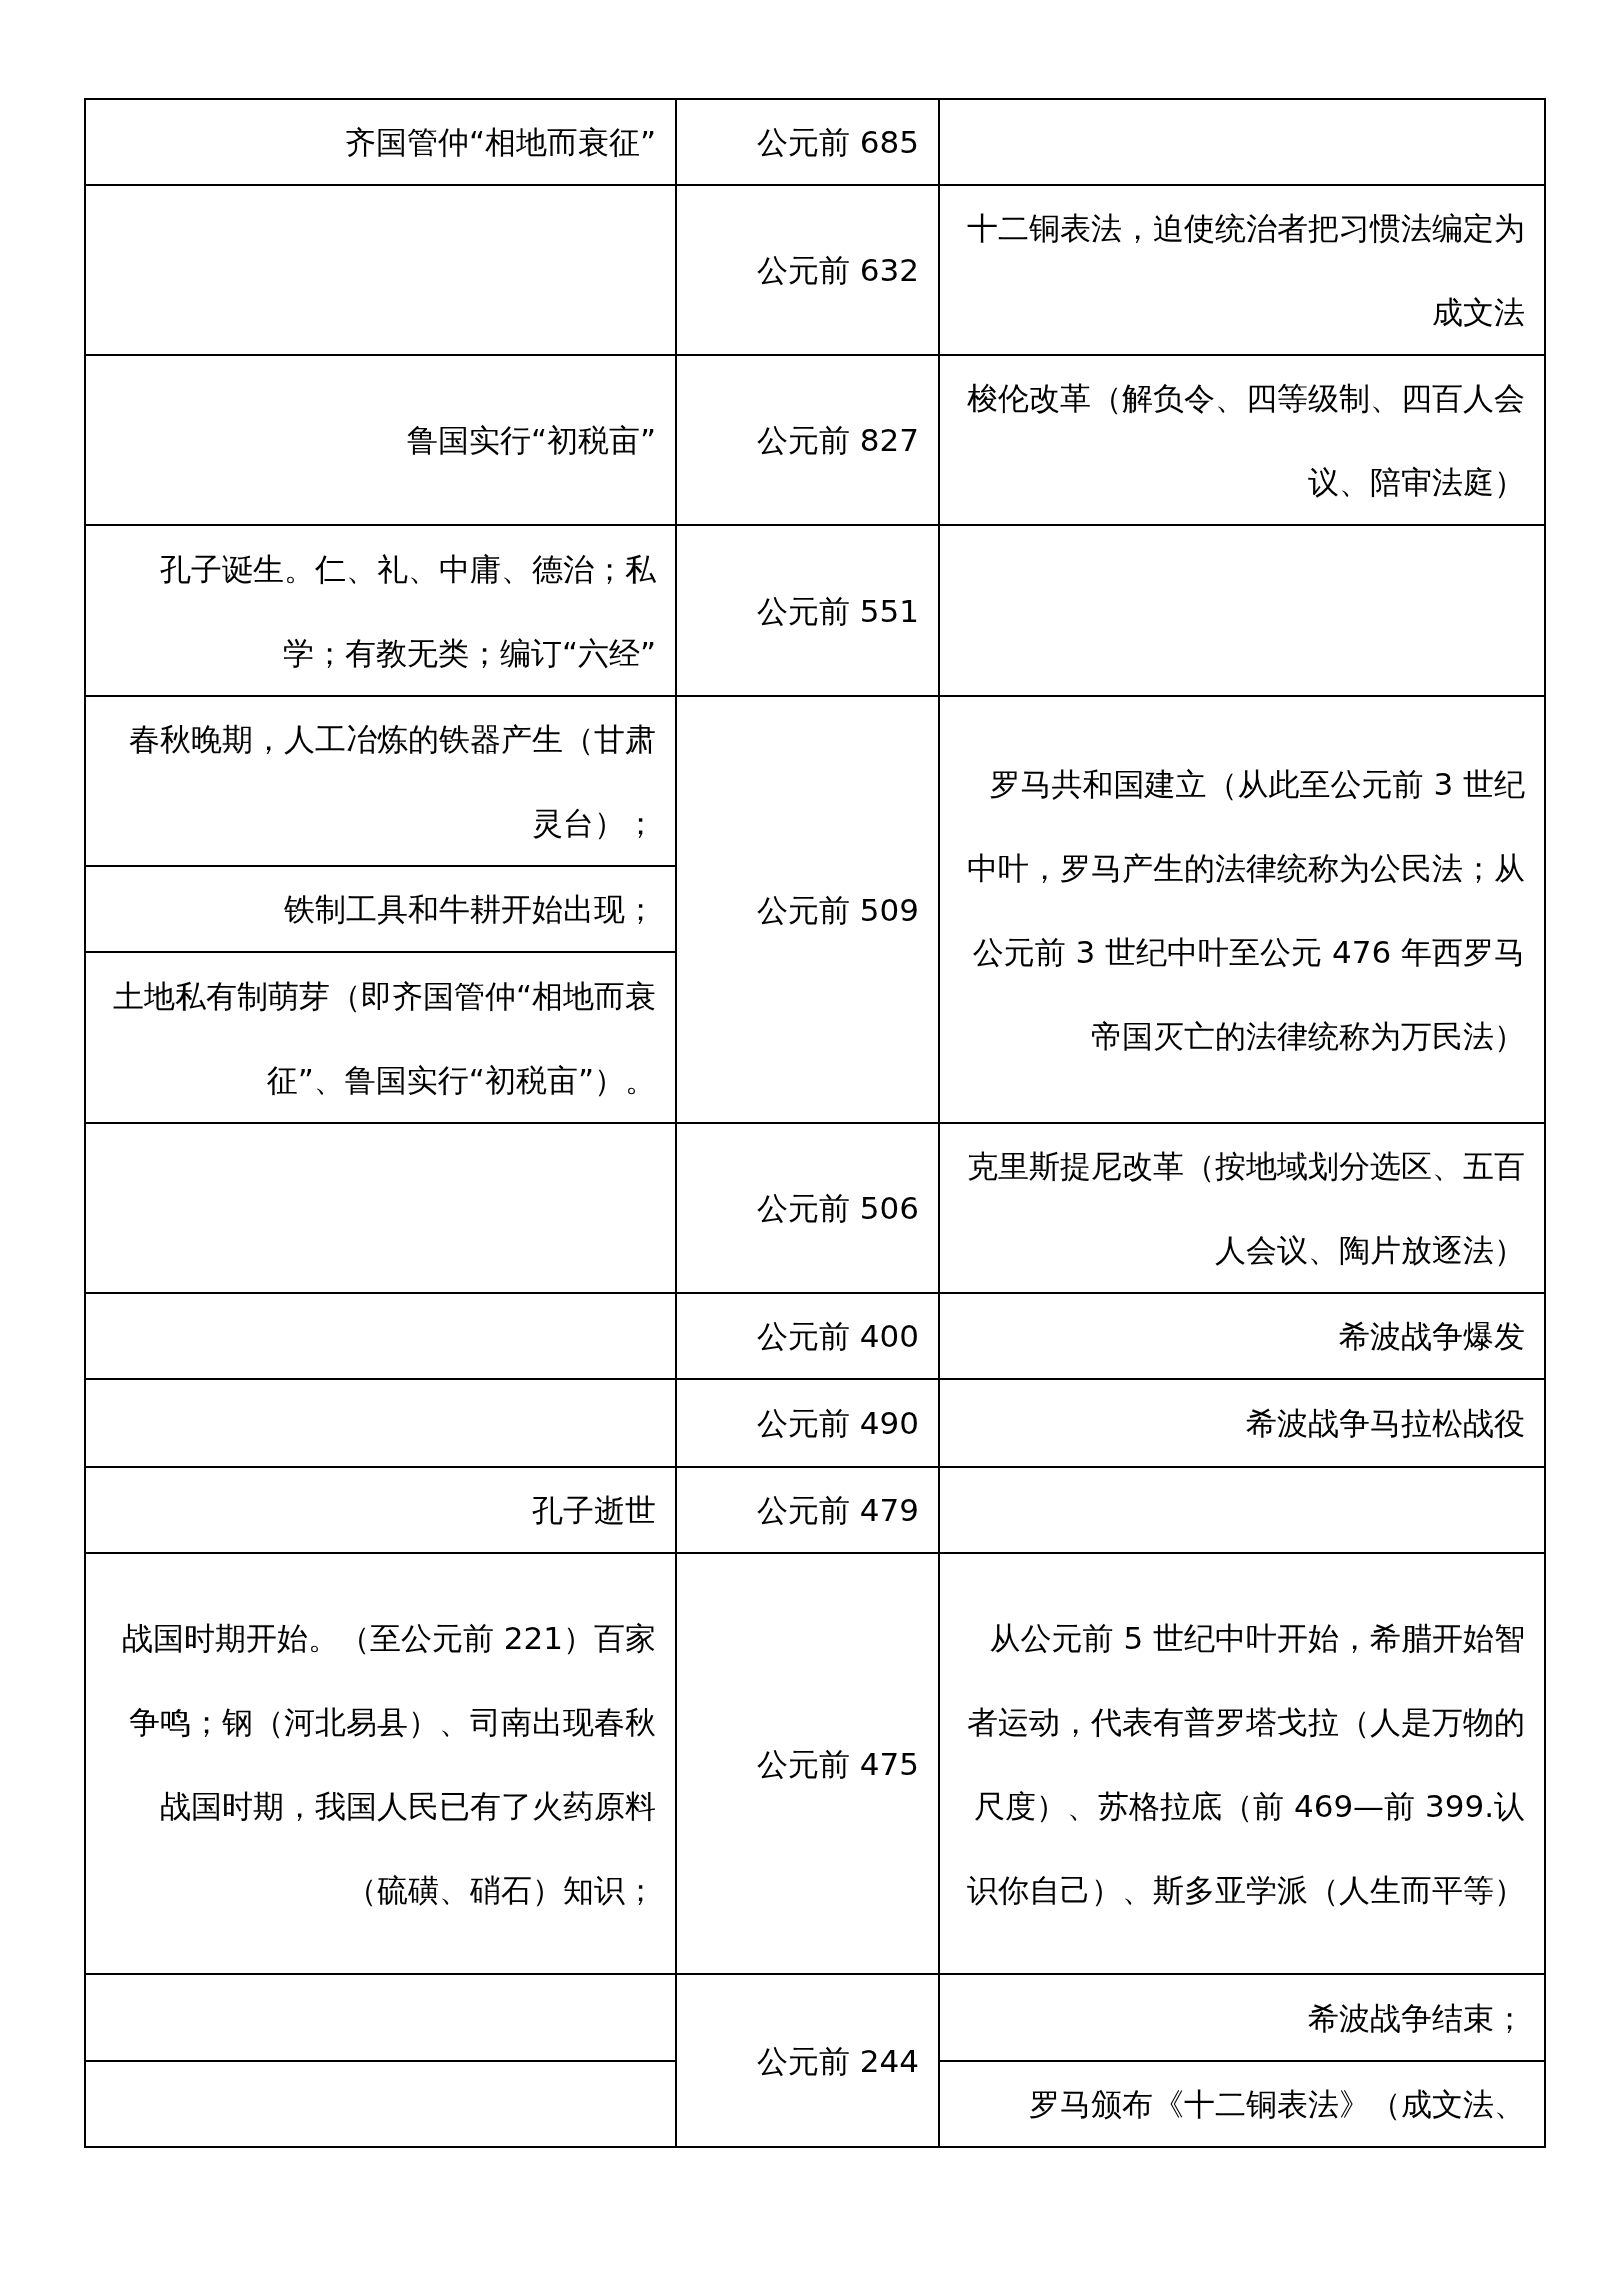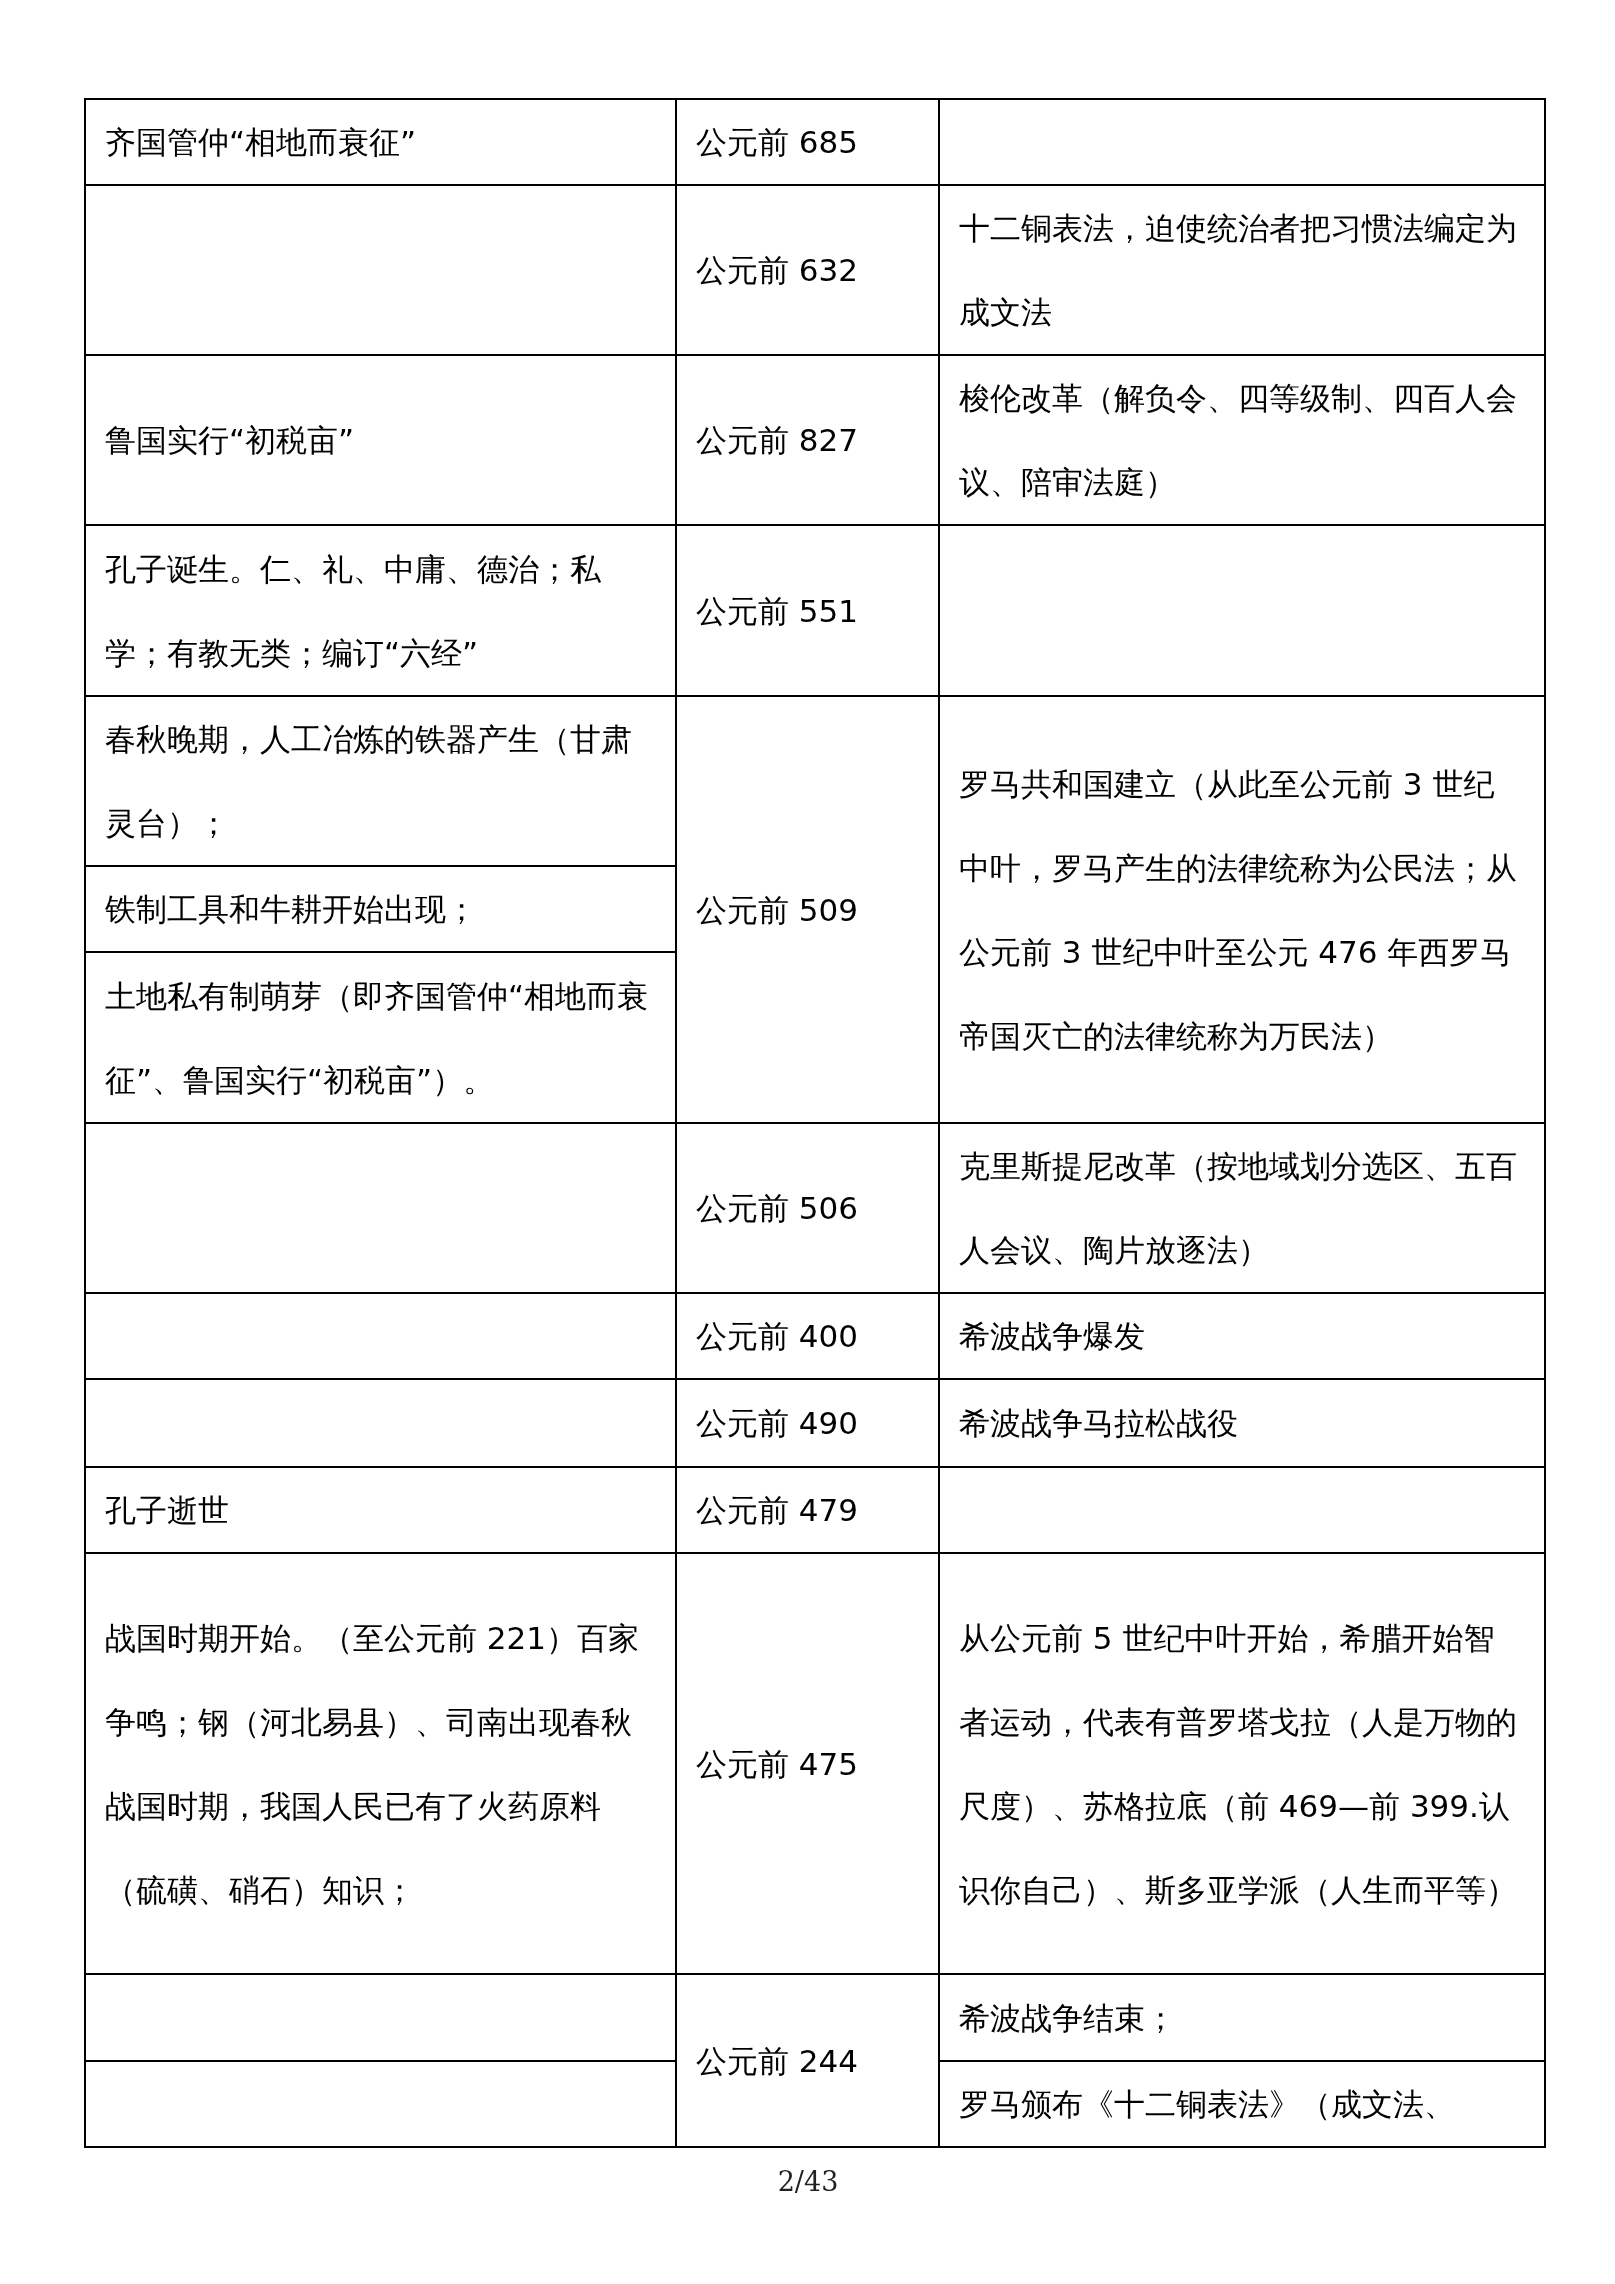--- a/index.html
+++ b/index.html
@@ -1,20 +1,20 @@
 <!DOCTYPE html>
 <html style="font-size:11px"><head>
 <meta charset="utf-8">
 <style>
   html, body { margin:0; padding:0; background:#ffffff; }
   body { width:1616px; height:2284px; position:relative; overflow:hidden;
          font-family:"DejaVu Sans", "Liberation Sans", sans-serif; color:#000; }
   .page { position:absolute; left:0; top:0; width:1616px; height:2284px; }
   table.timeline { position:absolute; left:84px; top:98px; width:1461px;
-                   border-collapse:collapse; table-layout:fixed; }
+                   border-collapse:collapse; table-layout:fixed;text-align:right; }
   table.timeline td { border:2px solid #000; padding:0 19px; vertical-align:middle;
                       font-size:31px; line-height:84px; word-break:break-all; }
   col.c1 { width:591px; } col.c2 { width:263px; } col.c3 { width:606px; }
   .pagenum { position:absolute; left:0; width:1616px; top:2166px; text-align:center;
              font-family:"DejaVu Serif", "Liberation Serif", serif; font-size:27px; color:#222; }
 </style>
 </head>
 <body>
 
 <div class="page">
@@ -86,15 +86,14 @@
       <td rowspan="2">公元前 244</td>
       <td>希波战争结束；</td>
     </tr>
     <tr style="height:86px">
       <td></td>
       <td style="white-space:nowrap;overflow:hidden;margin-top:8px;">罗马颁布《十二铜表法》（成文法、</td>
     </tr>
   </tbody>
 </table>
 
-<div class="pagenum">2/43</div>
 </div>
 
 
 </body></html>

